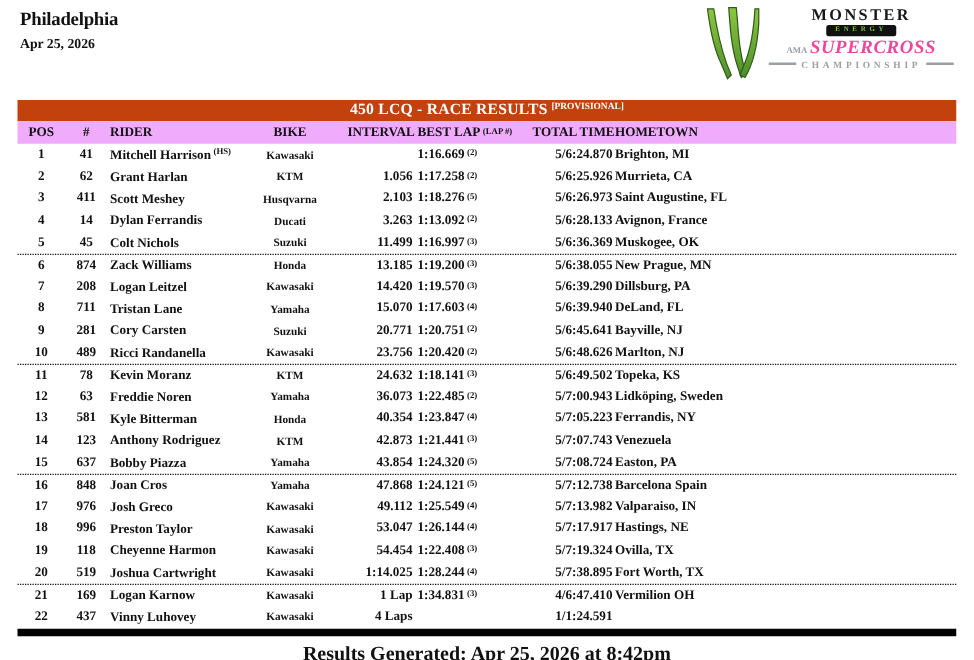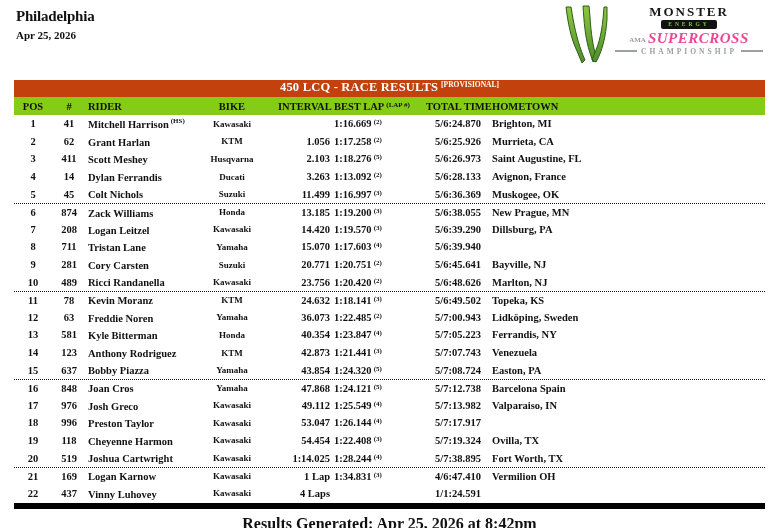--- a/index.html
+++ b/index.html
@@ -19,34 +19,34 @@
   .ama{font-size:7px;font-weight:900;color:#9aa0a3;margin-right:2px;margin-bottom:2px;}
   .supercross{font-size:15px;font-weight:900;font-style:italic;color:#ec4899;letter-spacing:0.5px;}
   .champ-row{display:flex;align-items:center;margin-top:2px;gap:4px;}
   .dashline{width:22px;height:2px;background:#9aa0a3;}
   .championship{font-size:7.5px;font-weight:bold;letter-spacing:3px;color:#9aa0a3;}
   
   .tbl{position:absolute;left:14px;top:80px;width:751px;}
   .titlebar{height:17px;background:#c2410c;color:#fff;display:flex;align-items:flex-start;justify-content:center;}
   .titlebar .t{font-size:12.5px;font-weight:bold;letter-spacing:0.2px;}
   .titlebar sup{font-size:7.5px;font-weight:bold;margin-left:3px;}
-  .headrow{height:18px;background:#84cc16;font-weight:bold;font-size:10.5px;}
+  .headrow{height:18px;background:#f0abfc;font-weight:bold;font-size:10.5px;}
   .row,.headrow{display:grid;grid-template-columns:38px 34px 100px 92px 56px 84px 72px 1fr;
         align-items:center;box-sizing:border-box;}
   .row{height:17.6px;font-size:10.5px;font-weight:bold;}
   .row.sep{border-top:1px dotted #111;}
   .c{white-space:nowrap;}
   .c-pos{text-align:center;}
   .c-num{text-align:center;}
   .c-rider{text-align:left;padding-left:2px;}
   .c-bike{text-align:center;font-size:9px;}
   .headrow .c-bike{font-size:10.5px;}
   .c-int{text-align:right;padding-right:4px;}
   .c-best{text-align:right;display:flex;justify-content:flex-start;align-items:flex-start;}
-  .c-total{text-align:center;padding-left:8px;}
+  .c-total{text-align:right;padding-left:8px;}
   .c-home{text-align:left;padding-left:2px;}
   sup.rsup,sup.bsup,sup.hsup{font-size:7px;font-weight:bold;margin-left:2px;line-height:1;}
   .c-best sup{position:relative;top:1px;}
   .botbar{height:6px;background:#000;margin-top:1px;}
   .gen{margin-top:6px;text-align:center;font-size:16px;font-weight:bold;}
 </style>
 </head>
 <body>
 
 <div class="page">
@@ -195,20 +195,21 @@
     <div class="c c-pos">8</div>
     <div class="c c-num">711</div>
     <div class="c c-rider"><span class="rname">Tristan Lane</span><sup class="rsup"></sup></div>
     <div class="c c-bike">Yamaha</div>
     <div class="c c-int">15.070</div>
     <div class="c c-best">
             <span class="btime">1:17.603</span>
             <sup class="bsup">(4)</sup>
           </div>
     <div class="c c-total">5/6:39.940</div>
+    <div class="c c-home">DeLand, FL</div>
   </div>
         <div class="row">
     <div class="c c-pos">9</div>
     <div class="c c-num">281</div>
     <div class="c c-rider"><span class="rname">Cory Carsten</span><sup class="rsup"></sup></div>
     <div class="c c-bike">Suzuki</div>
     <div class="c c-int">20.771</div>
     <div class="c c-best">
             <span class="btime">1:20.751</span>
             <sup class="bsup">(2)</sup>
@@ -324,20 +325,21 @@
     <div class="c c-pos">18</div>
     <div class="c c-num">996</div>
     <div class="c c-rider"><span class="rname">Preston Taylor</span><sup class="rsup"></sup></div>
     <div class="c c-bike">Kawasaki</div>
     <div class="c c-int">53.047</div>
     <div class="c c-best">
             <span class="btime">1:26.144</span>
             <sup class="bsup">(4)</sup>
           </div>
     <div class="c c-total">5/7:17.917</div>
+    <div class="c c-home">Hastings, NE</div>
   </div>
         <div class="row">
     <div class="c c-pos">19</div>
     <div class="c c-num">118</div>
     <div class="c c-rider"><span class="rname">Cheyenne Harmon</span><sup class="rsup"></sup></div>
     <div class="c c-bike">Kawasaki</div>
     <div class="c c-int">54.454</div>
     <div class="c c-best">
             <span class="btime">1:22.408</span>
             <sup class="bsup">(3)</sup>

